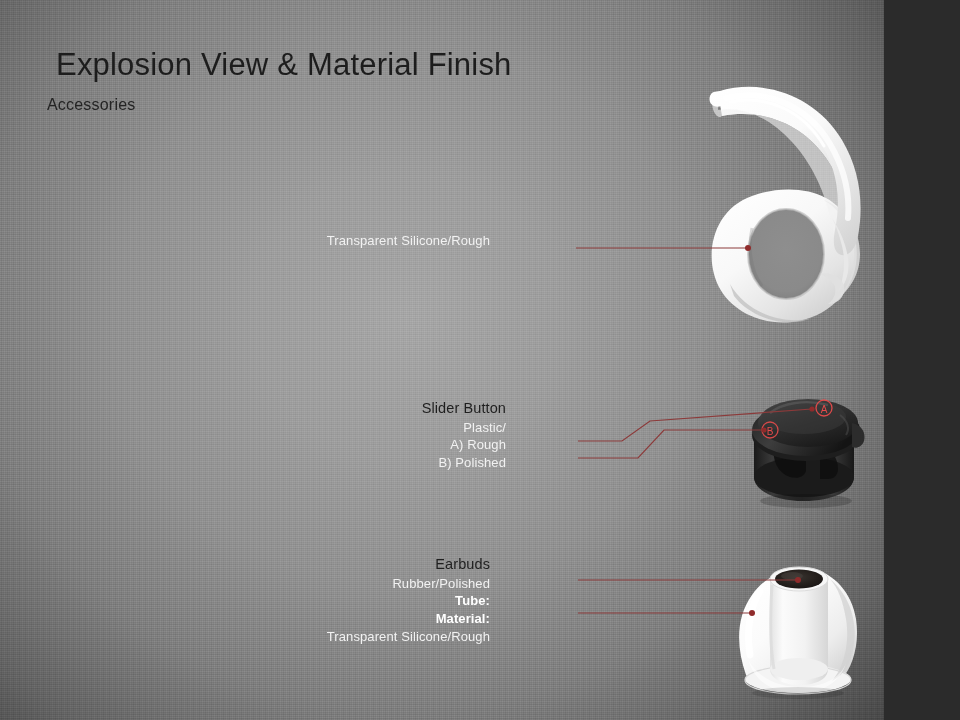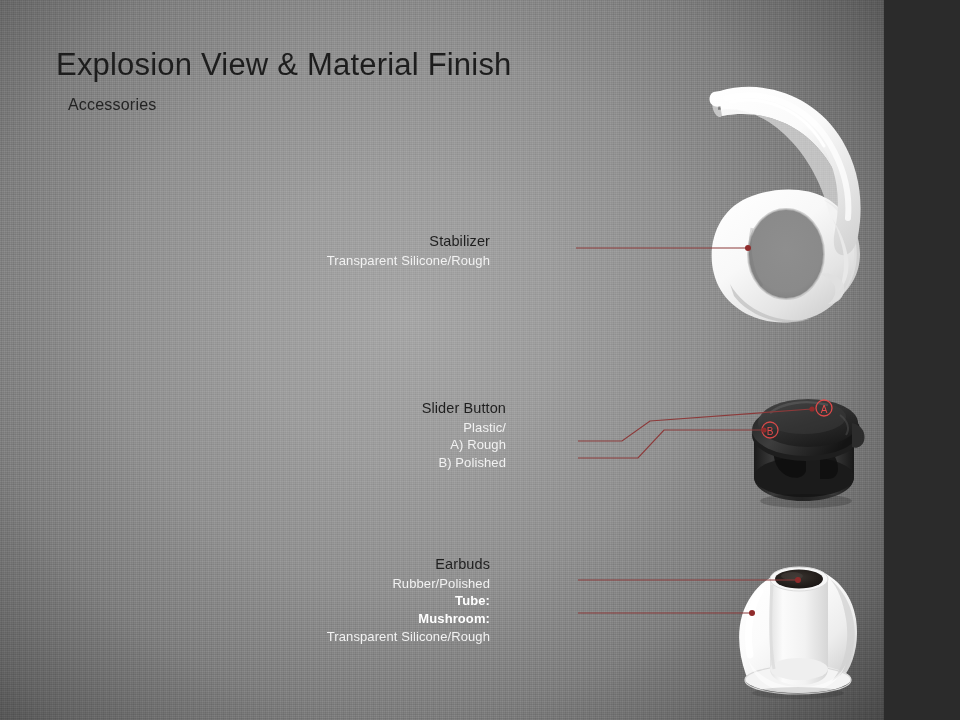--- a/index.html
+++ b/index.html
@@ -65,21 +65,21 @@
     left: 56px;
     top: 47px;
     font-size: 31px;
     font-weight: 300;
     letter-spacing: .2px;
     color: #1d1d1d;
     white-space: nowrap;
   }
   #subtitle {
     position: absolute;
-    left: 68px;
+    left: 47px;
     top: 96px;
     font-size: 16px;
     font-weight: 400;
     letter-spacing: .2px;
     color: #242424;
     white-space: nowrap;
   }
 
   
   .callout {
@@ -319,32 +319,31 @@
     <g fill="#8f2b2b">
       <circle cx="748" cy="248" r="3"></circle>
       <circle cx="812" cy="409" r="2.6"></circle>
       <circle cx="764" cy="430" r="2.6"></circle>
       <circle cx="798" cy="580" r="3"></circle>
       <circle cx="752" cy="613" r="3"></circle>
     </g>
   </svg>
 
   <div class="callout" id="callout-stabilizer">
-    <div class="head">Stabilizer</div>
     <div class="sub">Transparent Silicone/Rough</div>
   </div>
 
   <div class="callout" id="callout-slider">
     <div class="head">Slider Button</div>
     <div class="sub">Plastic/</div>
     <div class="sub">A)   Rough</div>
     <div class="sub">B)   Polished</div>
   </div>
 
   <div class="callout" id="callout-earbuds">
     <div class="head">Earbuds</div>
     <div class="sub">Rubber/Polished</div>
     <div class="sub bold">Tube:</div>
-    <div class="sub bold">Mushroom:</div>
+    <div class="sub bold">Material:</div>
     <div class="sub">Transparent Silicone/Rough</div>
   </div>
 
 </div>
 
 </body></html>

